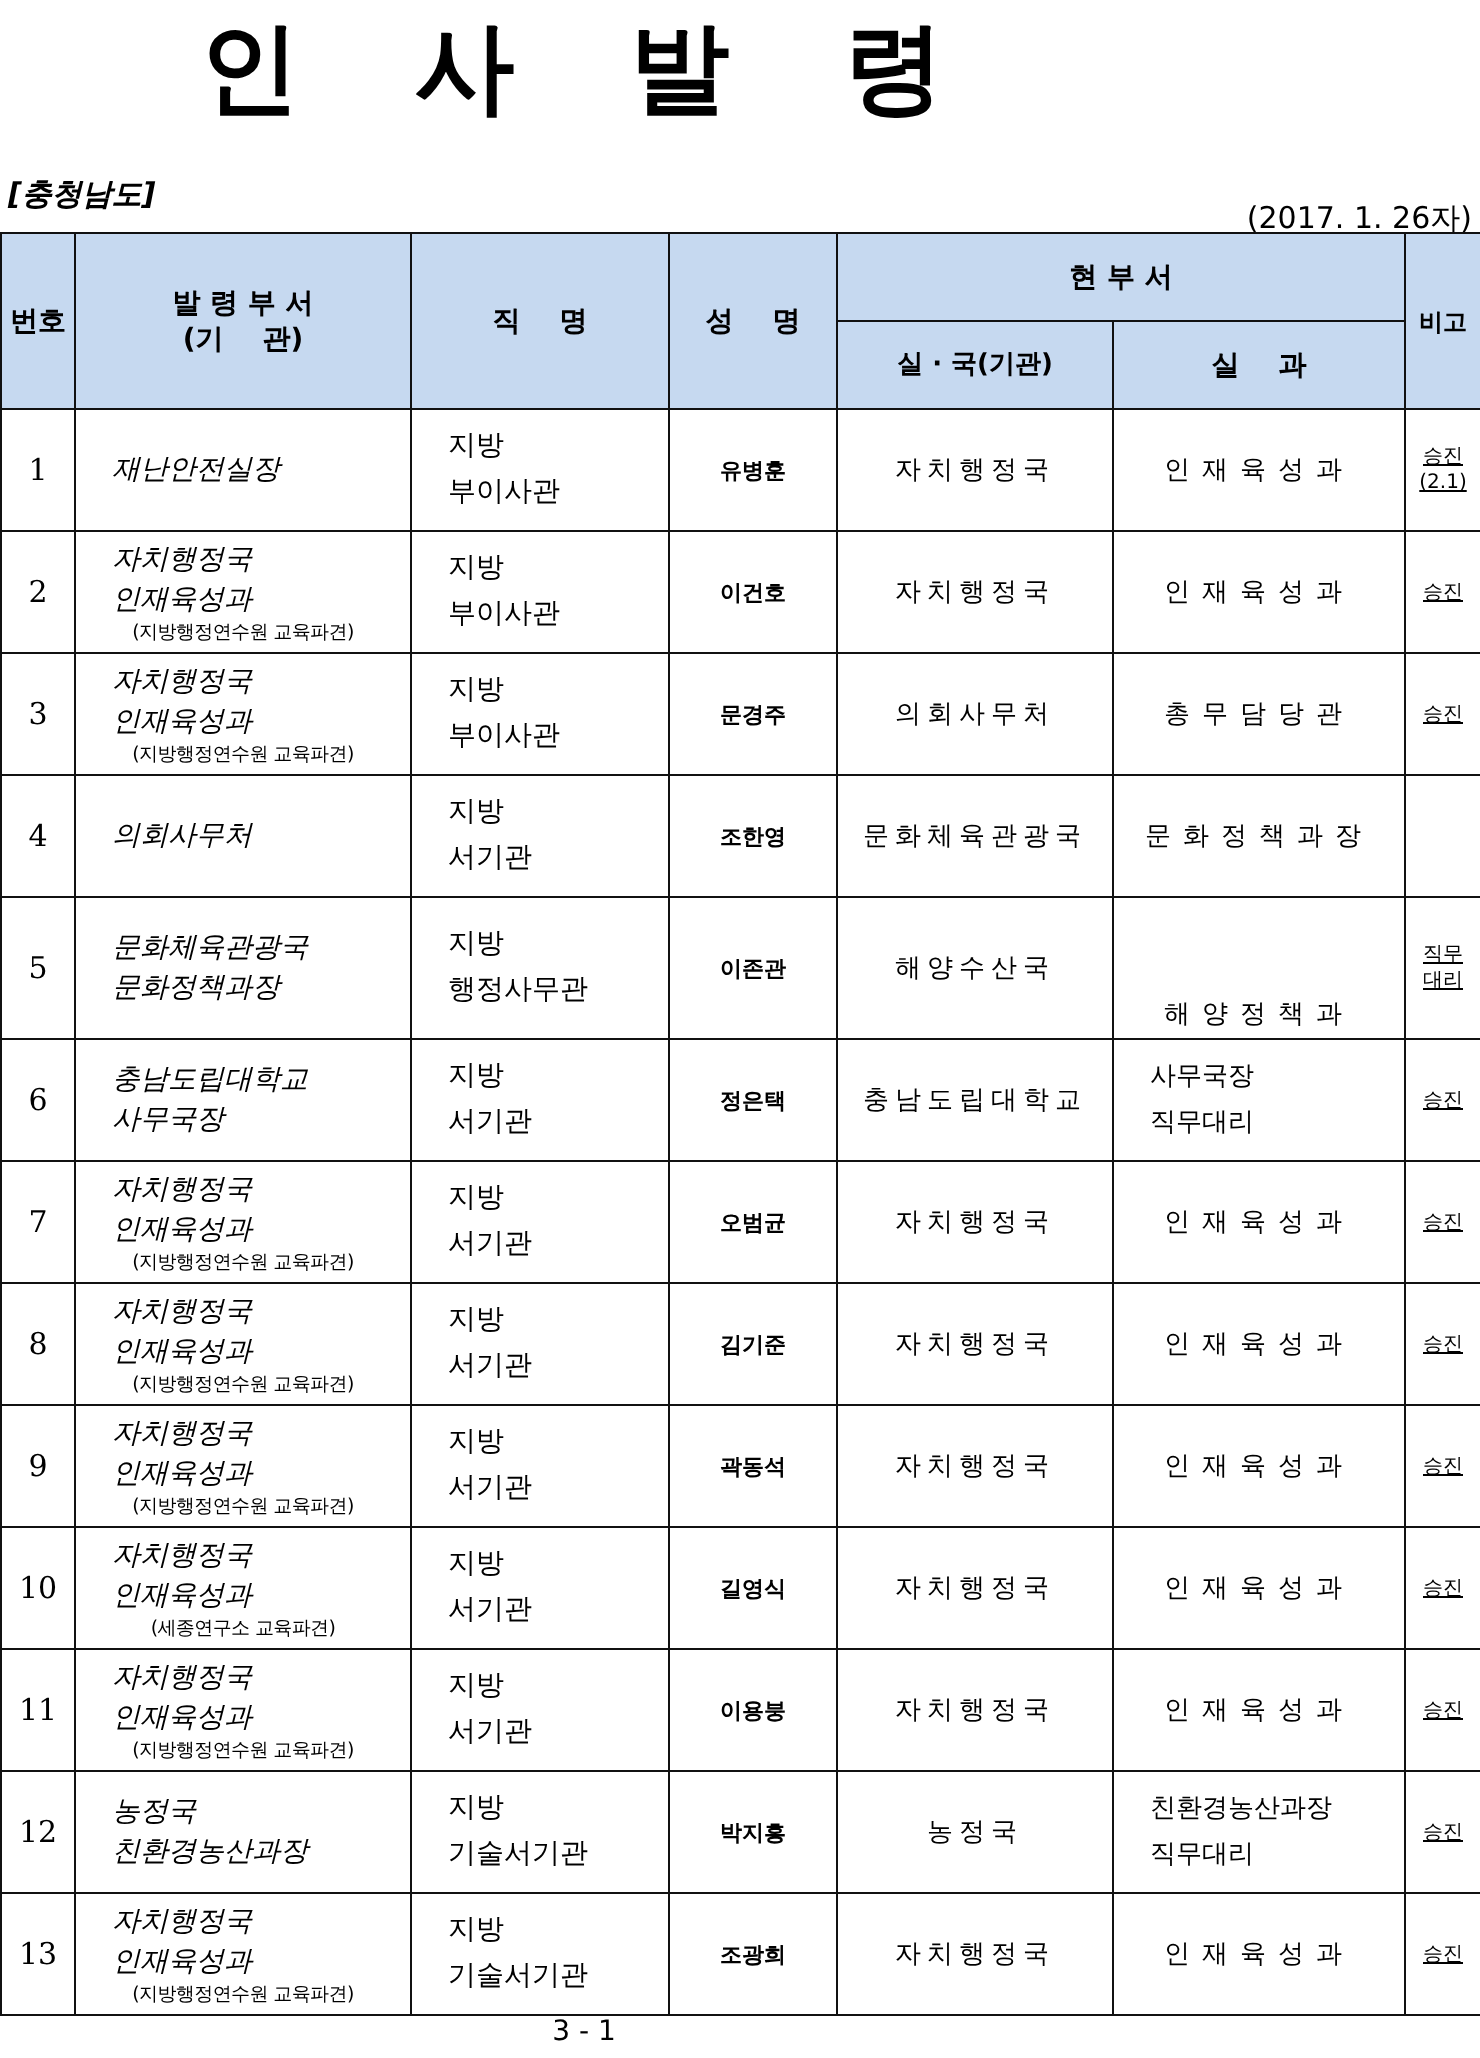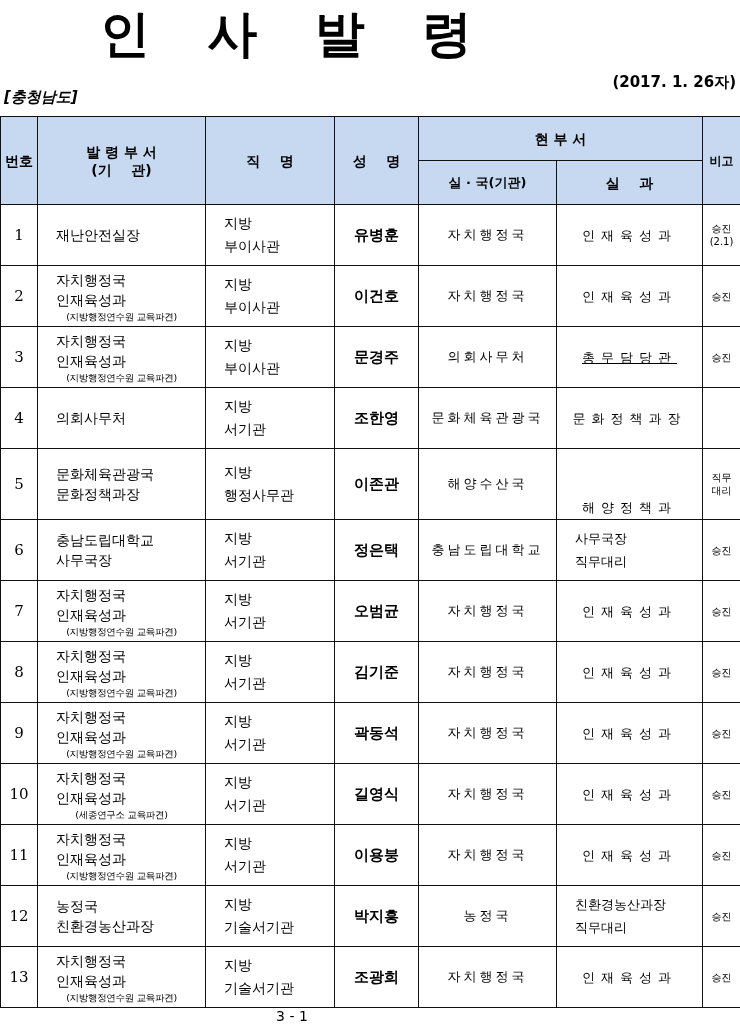--- a/index.html
+++ b/index.html
@@ -1,39 +1,39 @@
 <!DOCTYPE html>
 <html><head>
 <meta charset="utf-8">
 <style>
   html, body { margin: 0; padding: 0; background: #ffffff; }
   body { width: 740px; height: 1029px; position: relative; overflow: hidden;
          font-family: "DejaVu Sans", sans-serif; color: #000; }
   .title { position: absolute; left: 0; top: 2px; width: 592px; text-align: center;
            font-size: 50px; font-weight: bold; letter-spacing: 20px; line-height: 64px; }
   .region { position: absolute; left: 4px; top: 88px; font-size: 15px; font-weight: bold; font-style: italic; }
-  .date { position: absolute; right: 4px; top: 73px; font-size: 15px; font-weight: bold; }
+  .date { position: absolute; right: 4px; top: 100px; font-size: 15px; font-weight: normal; }
   table { position: absolute; left: 0; top: 116px; width: 740px; border-collapse: collapse;
           table-layout: fixed; }
   td, th { border: 1.5px solid #111; padding: 0; text-align: center; vertical-align: middle; }
   th { background: #c6d9f0; font-weight: bold; font-size: 14px; line-height: 18px; }
   .hdr-top th { height: 43px; }
   .hdr-bot th { height: 43px; }
   tbody td { height: 60px; font-size: 14px; }
   .no { font-family: "DejaVu Serif", serif; font-size: 15px; }
   .dept { font-family: "DejaVu Serif", serif; font-size: 14px; line-height: 20px; }
-  .dept .line { display: block; text-align: justify; text-align-last: justify; padding: 0 16px 0 18px; }
+  .dept .line { display: block; text-align: justify; text-align-last: justify; padding: 0 16px 0 18px; font-style: italic; }
   .dept .sub { display: block; font-family: "DejaVu Sans", sans-serif; font-size: 9.5px; line-height: 13px; letter-spacing: -0.3px; }
   .rank { font-family: "DejaVu Sans", sans-serif; font-size: 14px; line-height: 23px; }
   .rank .line { display: block; text-align: justify; text-align-last: justify; padding: 0 16px 0 18px; }
-  .name { font-weight: bold; font-size: 15px; }
+  .name { font-weight: bold; font-size: 11px; }
   .cur { font-size: 13px; letter-spacing: 3px; }
   .curdiv { font-size: 13px; line-height: 23px; }
   .curdiv .line { display: block; text-align: justify; text-align-last: justify; padding: 0 16px 0 18px; }
-  .note { font-size: 10px; line-height: 13px; }
+  .note { font-size: 10px; line-height: 13px; text-decoration: underline; }
   .footer { position: absolute; left: 0; top: 1008px; width: 584px; text-align: center; font-size: 14px; }
 </style>
 </head>
 <body>
 
 <div class="title">인 사 발 령</div>
 <div class="region">[충청남도]</div>
 <div class="date">(2017. 1. 26자)</div>
 
 <table>
@@ -110,21 +110,21 @@
           <span class="line">인재육성과</span>
           <span class="sub">(지방행정연수원 교육파견)</span>
         </td>
         <td class="rank">
           <span class="line">지방</span>
           <span class="line">부이사관</span>
         </td>
         <td class="name">문경주</td>
         <td class="cur">의회사무처</td>
         <td class="curdiv">
-          <span class="" style="display: block; letter-spacing: 6px; text-decoration: underline;">총무담당관</span>
+          <span class="" style="display: block; letter-spacing: 6px;">총무담당관</span>
         </td>
         <td class="note">
           <div>승진</div>
         </td>
       </tr>
       <tr>
         <td class="no">4</td>
         <td class="dept">
           <span class="line">의회사무처</span>
         </td>

